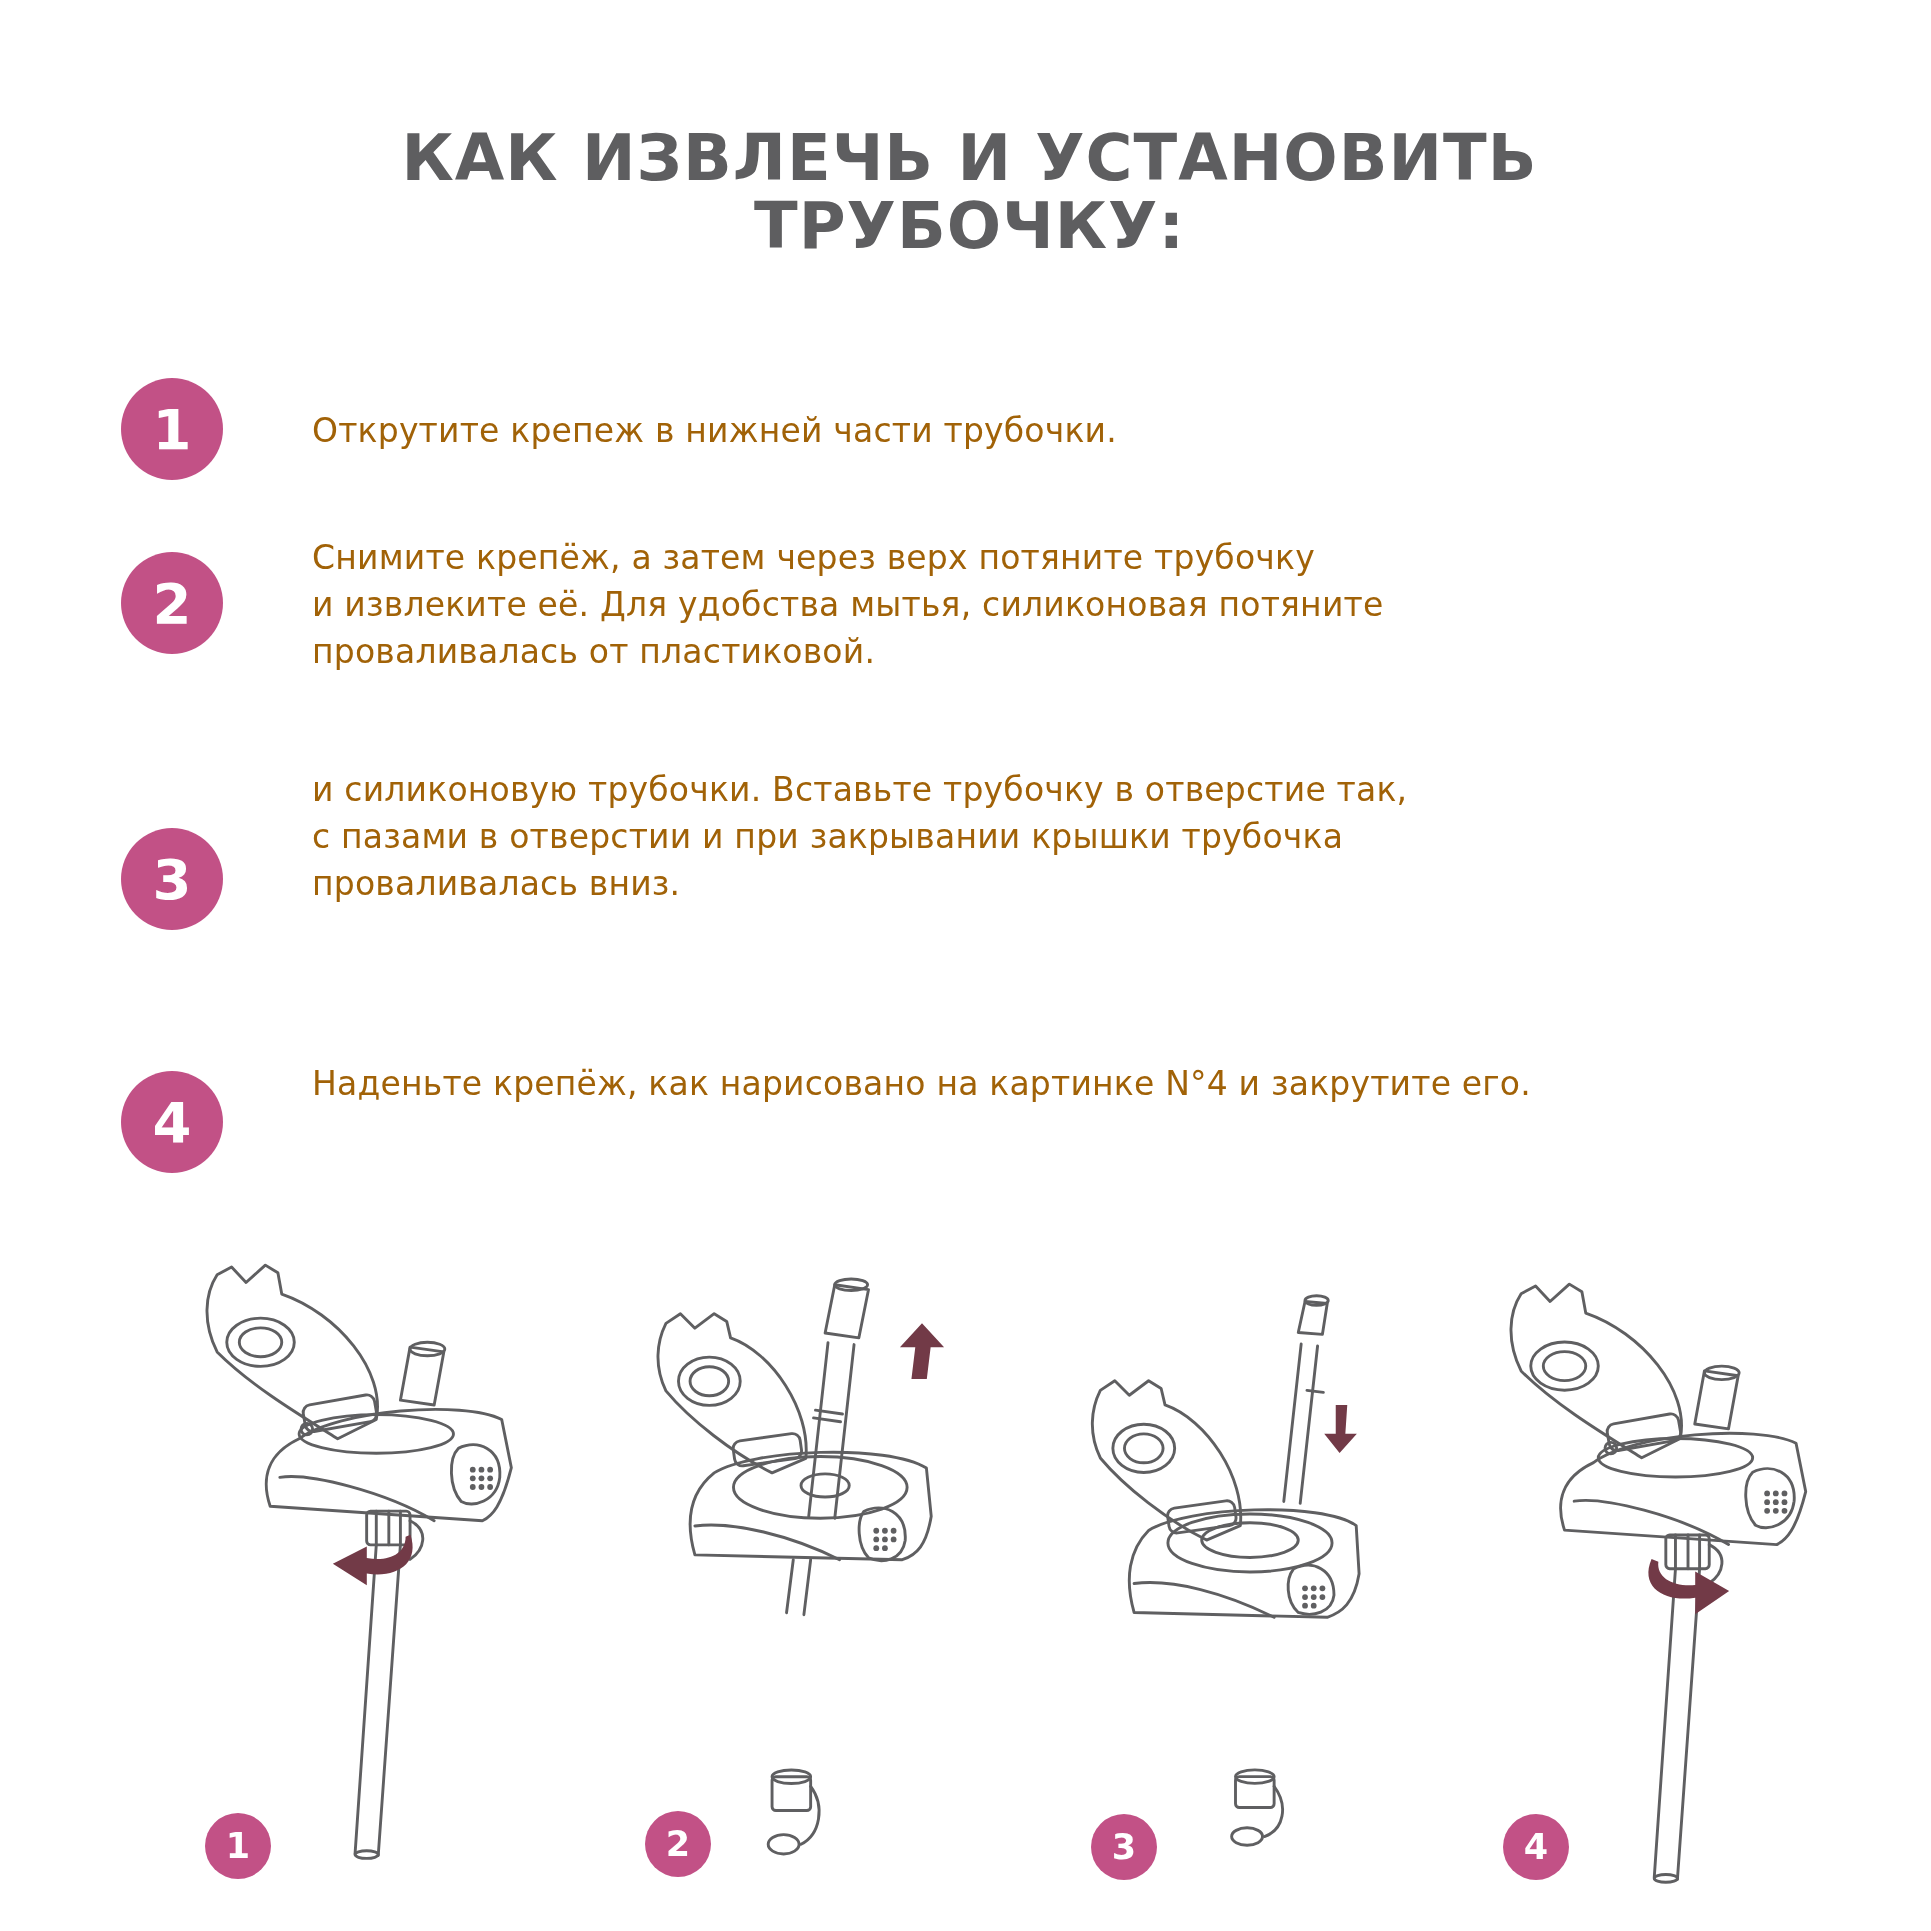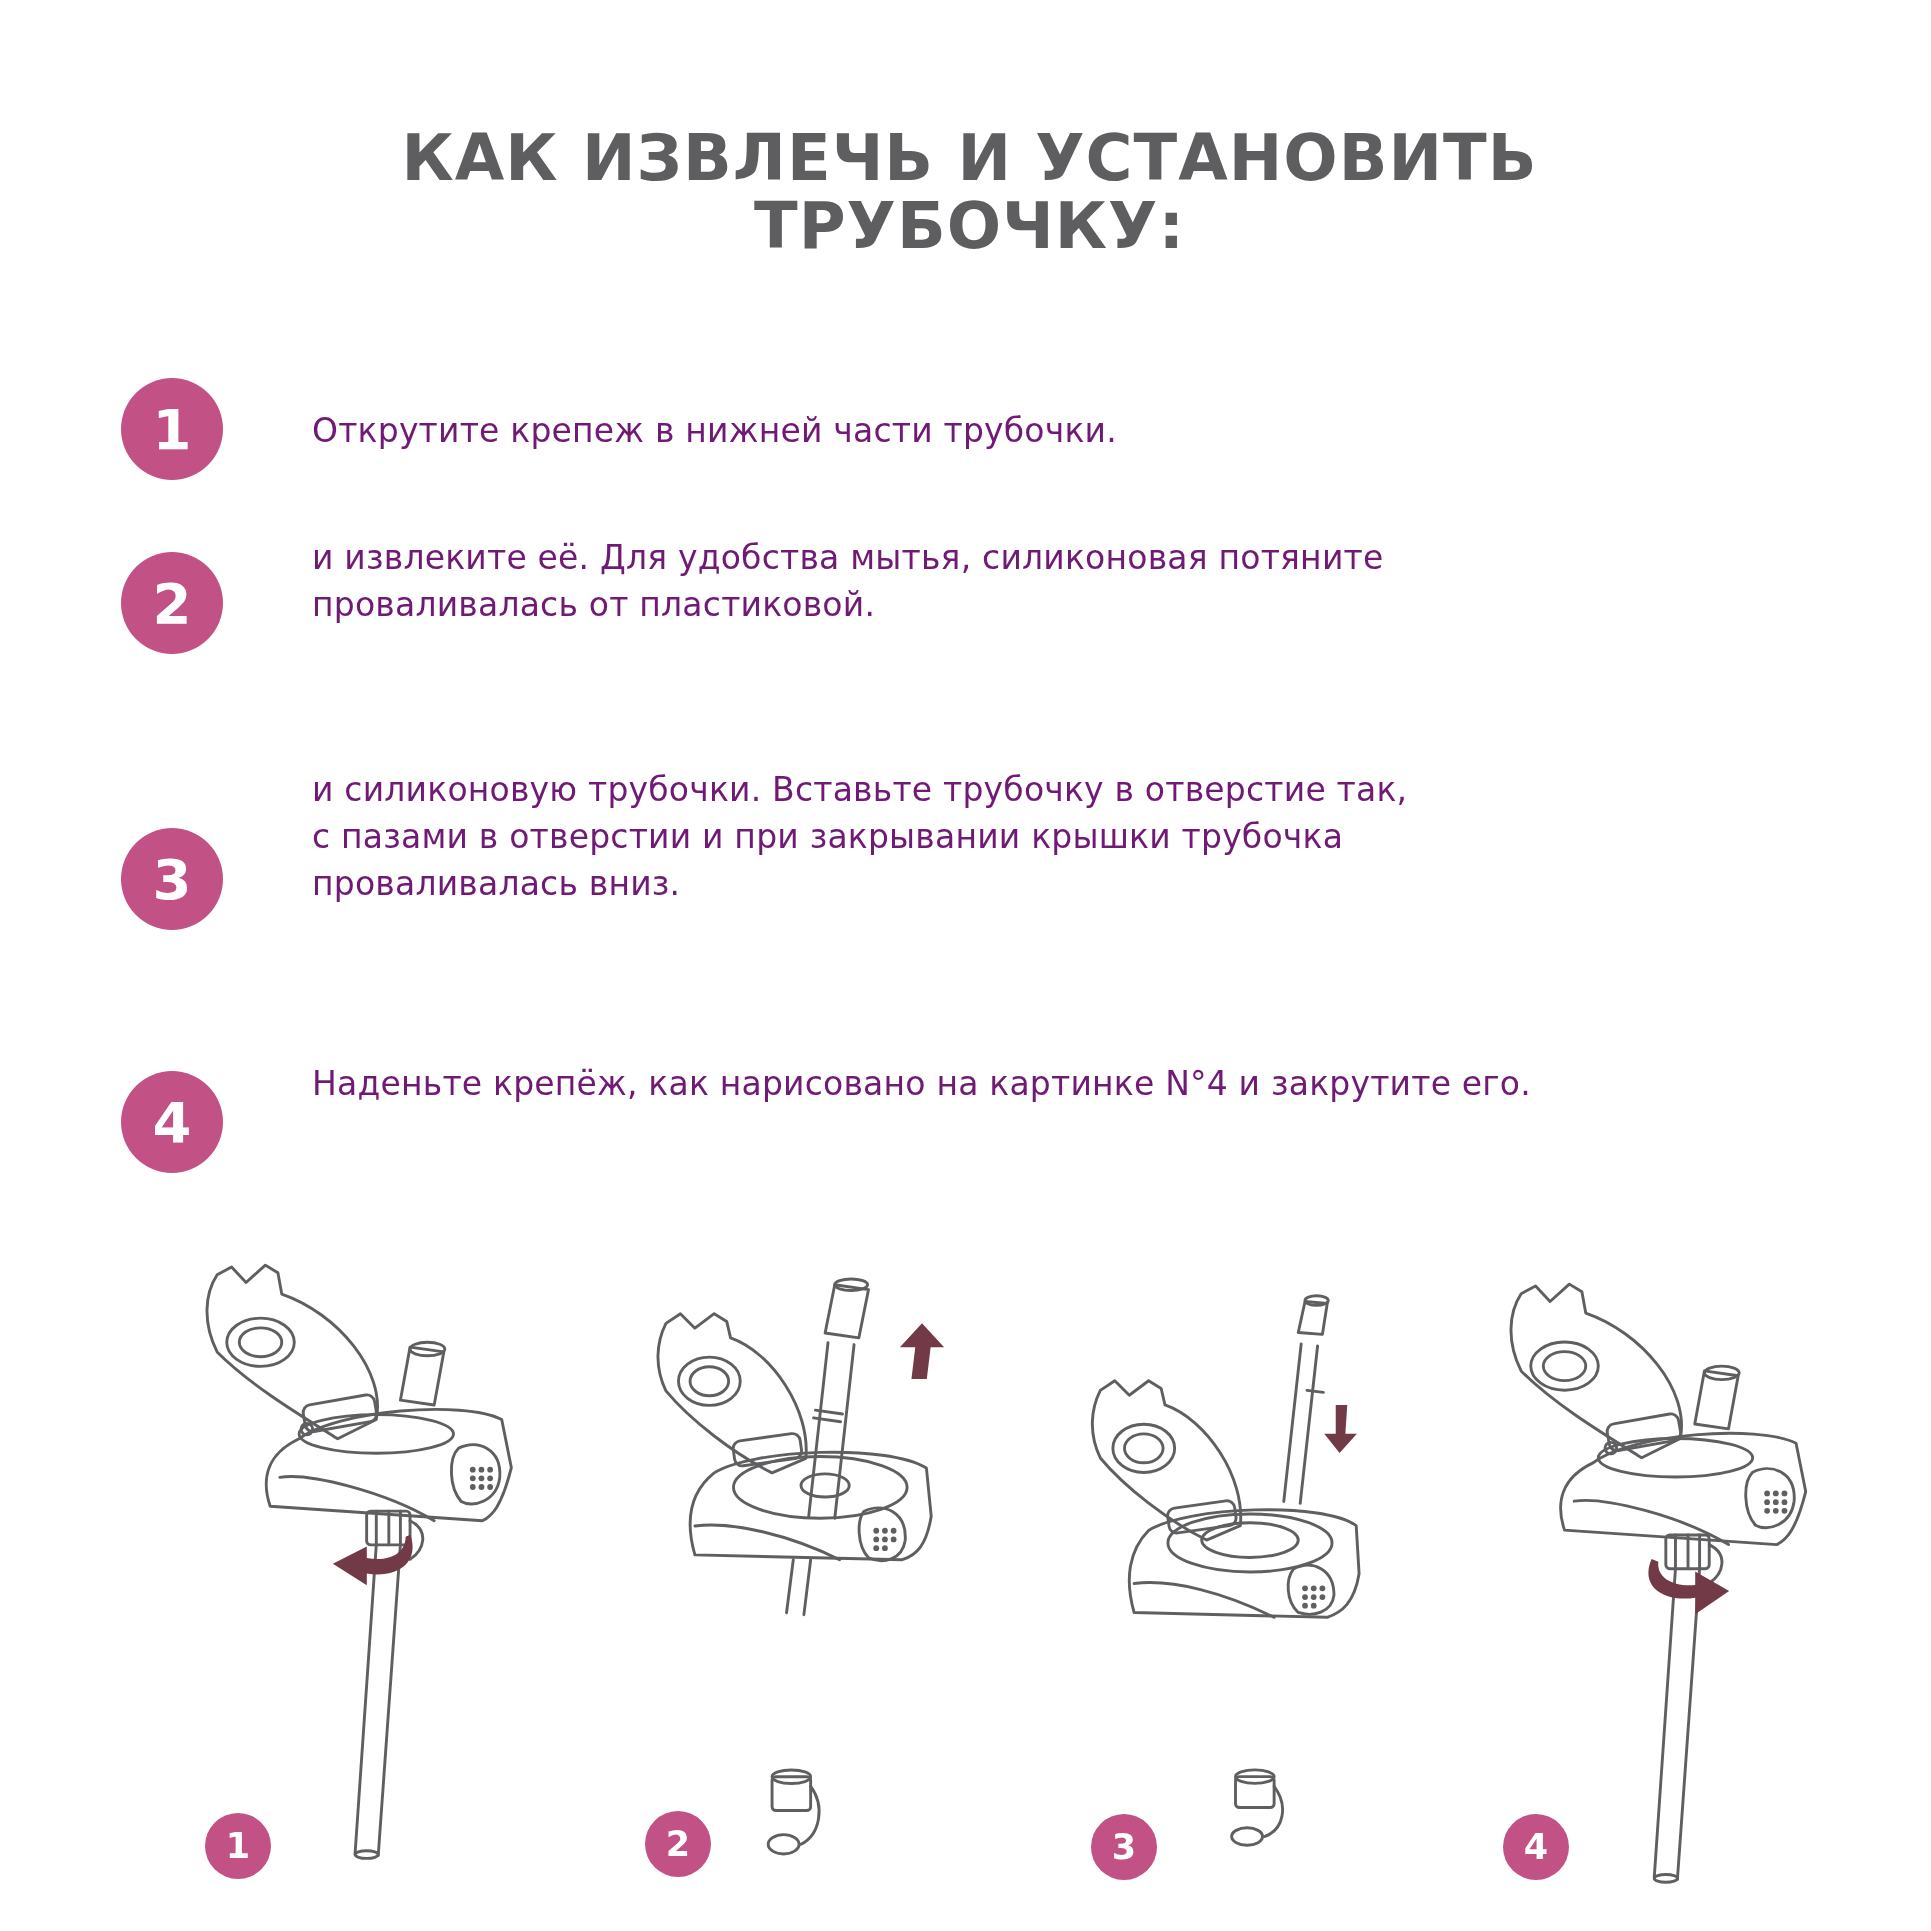--- a/index.html
+++ b/index.html
@@ -8,40 +8,41 @@
   .title { position:absolute; left:4px; width:1931px; top:124px; text-align:center;
            font-family:"DejaVu Sans", sans-serif; font-weight:bold; font-size:64px;
            line-height:68px; color:#5e5e60; letter-spacing:1px; }
   .title div { white-space:nowrap; }
   .badge { position:absolute; border-radius:50%; color:#ffffff; font-weight:bold;
            display:flex; align-items:center; justify-content:center;
            font-family:"DejaVu Sans", sans-serif; }
   .badge.big { width:102px; height:102px; font-size:56px; }
   .badge.small { width:66px; height:66px; font-size:35px; }
   .step-text { position:absolute; left:312px; font-size:33px; line-height:47px;
-               color:#701a75; white-space:nowrap; letter-spacing:0.2px; }
+               color:#a16207; white-space:nowrap; letter-spacing:0.2px; }
   .step-text div { white-space:nowrap; }
   .illus { position:absolute; }
   .illus svg { display:block; }
 </style>
 </head>
 <body>
 
 <div class="title">
   <div>КАК ИЗВЛЕЧЬ И УСТАНОВИТЬ</div>
   <div>ТРУБОЧКУ:</div>
 </div>
 
 <div class="badge big" style="left:121px;top:378px;background:#C25186;">1</div>
 <div class="step-text" style="top:407px;">
   <div>Открутите крепеж в нижней части трубочки.</div>
 </div>
 
 <div class="badge big" style="left:121px;top:552px;background:#C25186;">2</div>
 <div class="step-text" style="top:534px;">
+  <div>Снимите крепёж, а затем через верх потяните трубочку</div>
   <div>и извлеките её. Для удобства мытья, силиконовая потяните</div>
   <div>проваливалась от пластиковой.</div>
 </div>
 
 <div class="badge big" style="left:121px;top:828px;background:#C25186;">3</div>
 <div class="step-text" style="top:766px;">
   <div>и силиконовую трубочки. Вставьте трубочку в отверстие так,</div>
   <div>с пазами в отверстии и при закрывании крышки трубочка</div>
   <div>проваливалась вниз.</div>
 </div>

